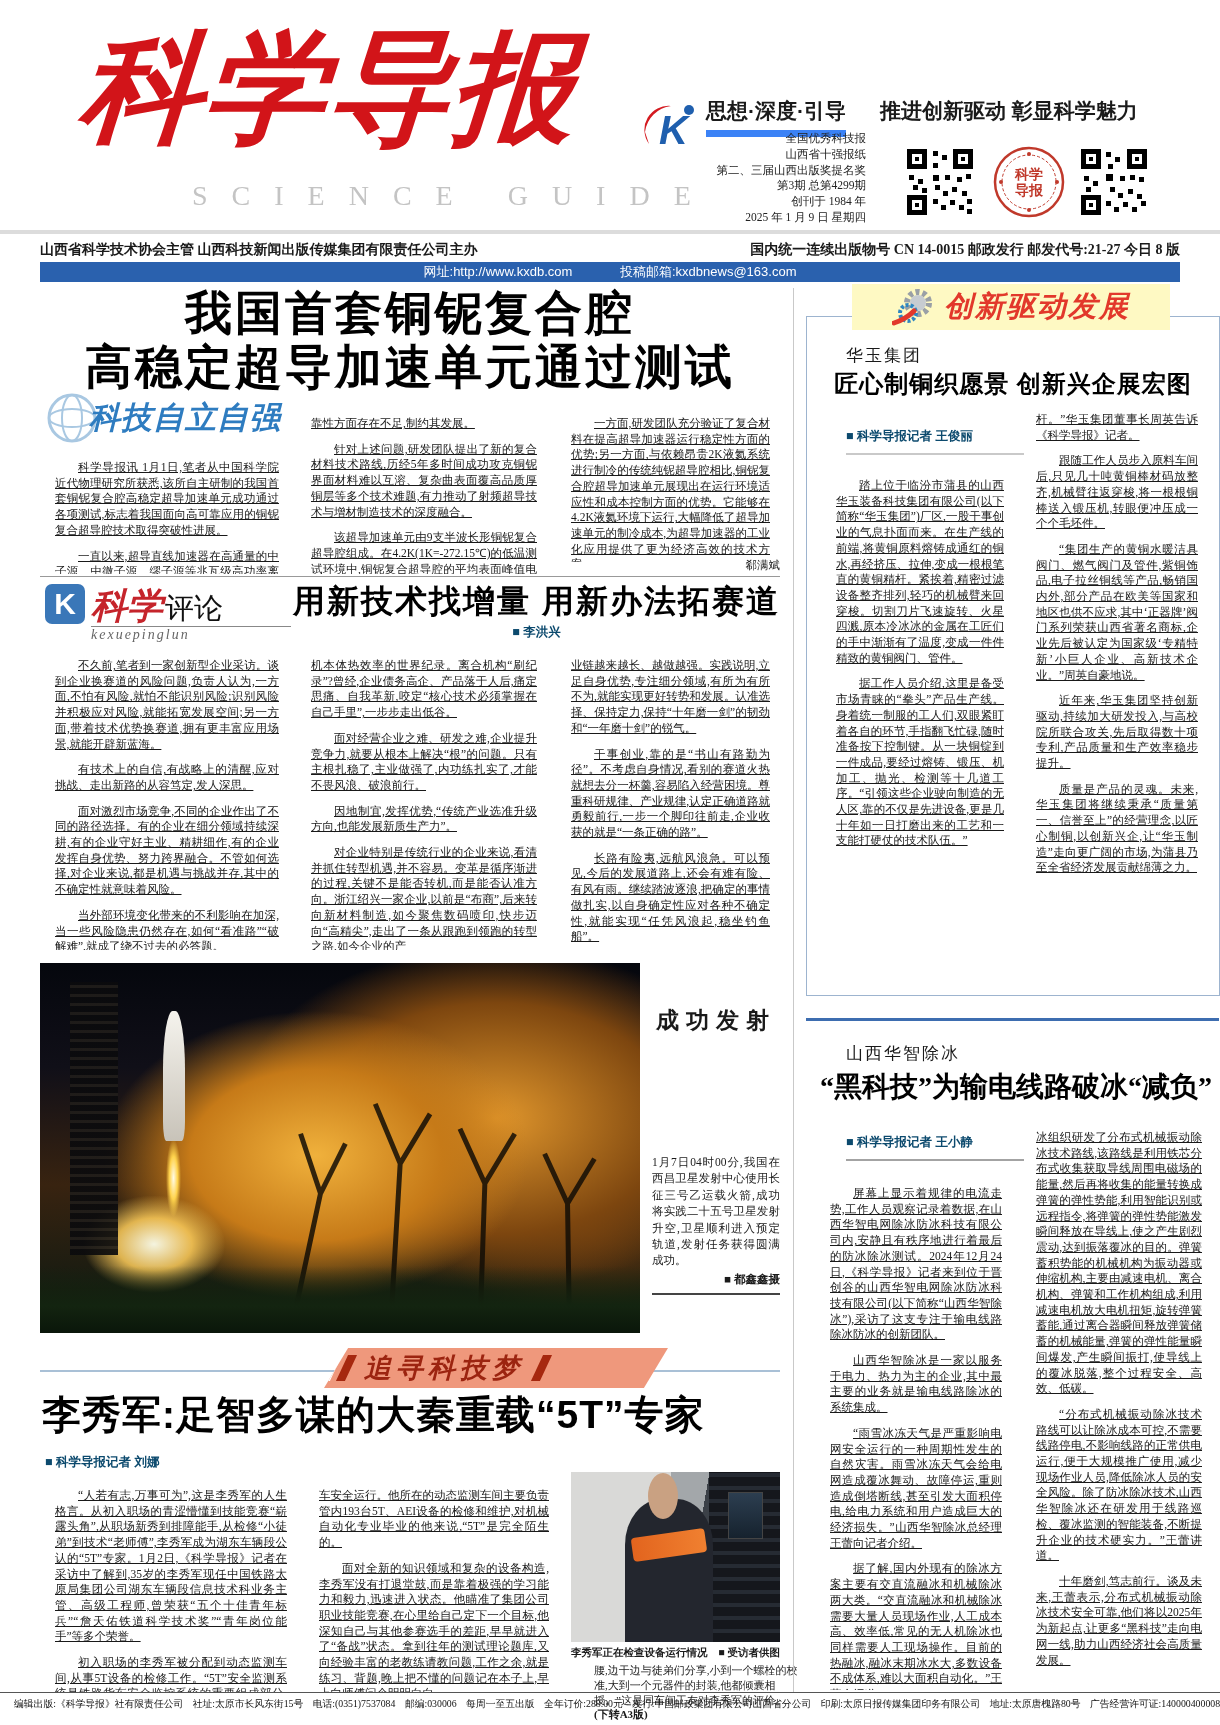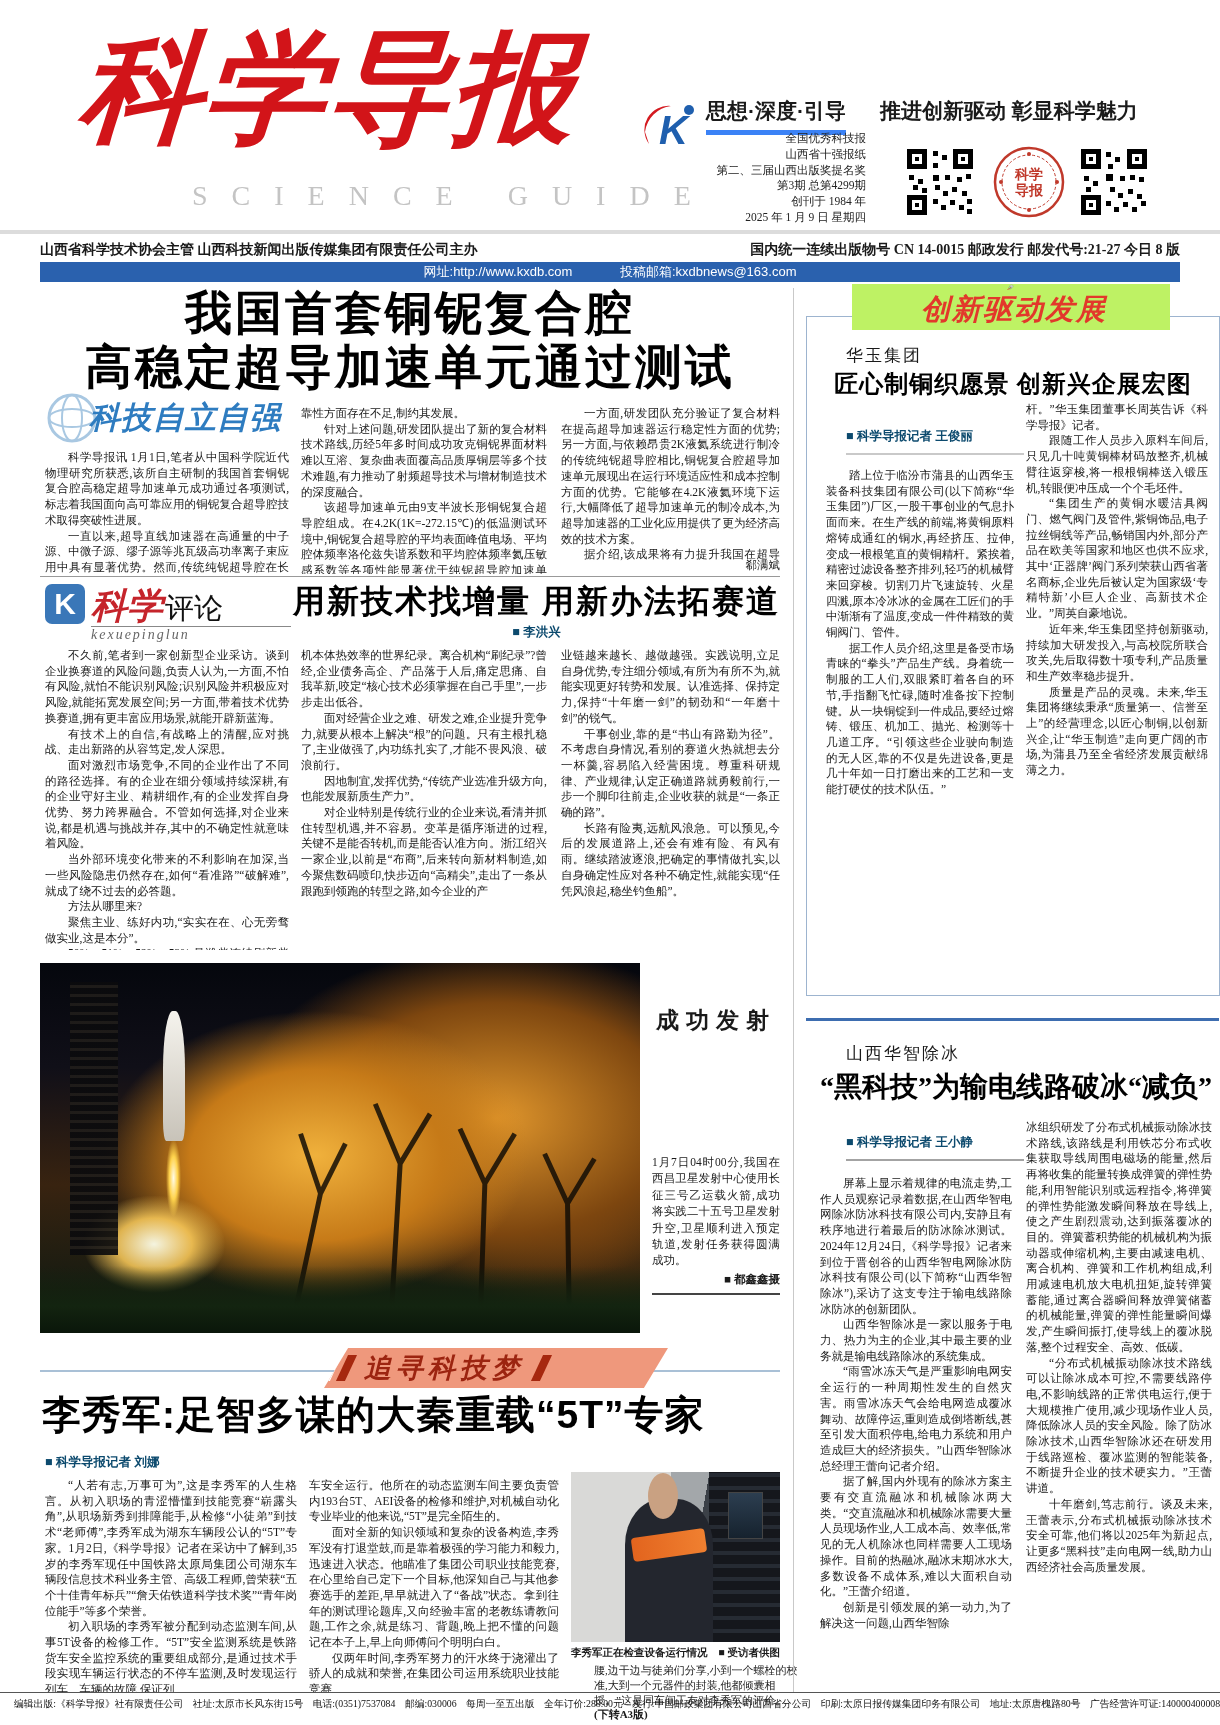--- a/index.html
+++ b/index.html
@@ -9,41 +9,41 @@
   .abs{position:absolute;}
   
   .masthead-title{left:80px;top:4px;font-family:"Liberation Serif",serif;
     font-size:122px;font-weight:bold;font-style:italic;color:#d21419;
     letter-spacing:2px;line-height:1.4;transform:skewX(-4deg);white-space:nowrap;}
   .science-guide{left:192px;top:180px;font-size:28px;color:#c4c4c4;
     letter-spacing:24px;font-family:"Liberation Serif",serif;white-space:nowrap;}
   .gray-band{left:0;top:230px;width:1220px;height:4px;background:#dcdcdc;}
   .logo-k{left:641px;top:100px;width:58px;height:58px;}
   .slogan{left:706px;top:97px;font-family:"Liberation Sans",sans-serif;
-    font-size:21px;font-weight:bold;border-bottom:5px solid #3b82f6;padding-bottom:5px;}
+    font-size:21px;font-weight:bold;border-bottom:7px solid #3b82f6;padding-bottom:5px;}
   .honors{left:598px;top:131px;width:268px;text-align:right;font-size:11.5px;
     line-height:15.8px;color:#222;}
   .motto{left:880px;top:97px;width:272px;text-align:left;
     font-family:"Liberation Sans",sans-serif;font-size:21px;font-weight:bold;}
   .qr{width:70px;height:70px;}
   .qr svg{width:100%;height:100%;}
   .seal{left:993px;top:146px;width:72px;height:72px;}
   .pub-row{top:241px;left:40px;width:1140px;font-size:14px;font-weight:bold;}
   .pub-left{float:left;}
   .pub-right{float:right;font-weight:bold;}
   .blue-bar{left:40px;top:262px;width:1140px;height:20px;background:#2a61ae;
     color:#fff;font-size:13px;line-height:20px;text-align:center;
     font-family:"Liberation Sans",sans-serif;}
   .blue-bar span{margin:0 22px;}
   
   .kicker{font-size:17px;letter-spacing:2px;}
   .headline{font-family:"Liberation Sans",sans-serif;font-weight:900;color:#000;}
   .byline{font-family:"Liberation Sans",sans-serif;font-size:12.5px;font-weight:bold;color:#0c4a6e;}
   .col{overflow:hidden;text-align:justify;font-size:11.5px;line-height:15.7px;color:#191919;}
-  .col p.para{margin:0;text-indent:2em;}
+  .col p.para{margin:10px;text-indent:2em;text-decoration:underline;}
   .col p.para.cont{text-indent:0;}
   .rule{background:#999;}
   
   .lead-h{left:40px;top:286px;width:740px;text-align:center;font-size:47px;
     letter-spacing:3px;line-height:54px;}
   .badge-zl{left:45px;top:390px;width:244px;height:56px;display:flex;align-items:center;}
   .badge-zl .txt{font-family:"Liberation Sans",sans-serif;font-size:31px;font-weight:900;
     font-style:italic;color:#2e7cc0;letter-spacing:1px;margin-left:-14px;}
   
   .kxpl-logo{left:45px;top:584px;width:246px;height:54px;}
@@ -105,22 +105,22 @@
     background:#c9a182;border-radius:50%;}
   .lxj-photo .person:after{content:"";position:absolute;left:8%;top:22%;width:84%;height:16%;
     background:linear-gradient(90deg,#e2641e,#f08030);transform:rotate(-8deg);border-radius:4px;}
   .lxj-cap{left:571px;top:1646px;width:209px;font-size:10.5px;font-weight:bold;
     font-family:"Liberation Sans",sans-serif;display:flex;justify-content:space-between;}
   .lxj-below{left:594px;top:1663px;width:209px;height:34px;font-size:11px;line-height:14.8px;}
   .lxj-below .turn{font-weight:bold;}
   
   .vdiv{left:793px;top:288px;width:1px;height:1404px;background:#c9c9c9;}
   .huayu-box{left:806px;top:316px;width:412px;height:678px;border:1px solid #9db4cf;}
-  .drive-badge{left:852px;top:284px;width:318px;height:46px;background:#bef264;
-    display:flex;align-items:center;justify-content:center;flex-direction:column;}
+  .drive-badge{left:852px;top:284px;width:318px;height:46px;background:#fef9c3;
+    display:flex;align-items:center;justify-content:center;}
   .drive-badge .txt{font-family:"Liberation Sans",sans-serif;font-size:29px;font-weight:900;
     font-style:italic;color:#e2382b;letter-spacing:2px;margin-left:6px;white-space:nowrap;}
   .kicker-hy{left:846px;top:344px;}
   .hy-title{left:824px;top:368px;width:378px;text-align:center;font-size:24px;letter-spacing:1px;}
   .hy-byline{left:846px;top:428px;width:178px;border-bottom:2px solid #c9c9c9;padding-bottom:8px;}
   .blue-sep{left:806px;top:1018px;width:413px;height:3px;background:#3d6db0;}
   .kicker-hz{left:846px;top:1042px;}
   .hz-title{left:812px;top:1068px;width:400px;text-align:right;font-size:28px;font-family:Liberation Serif, serif;}
   .hz-byline{left:846px;top:1134px;width:178px;border-bottom:2px solid #a3a3a3;padding-bottom:8px;}
   

